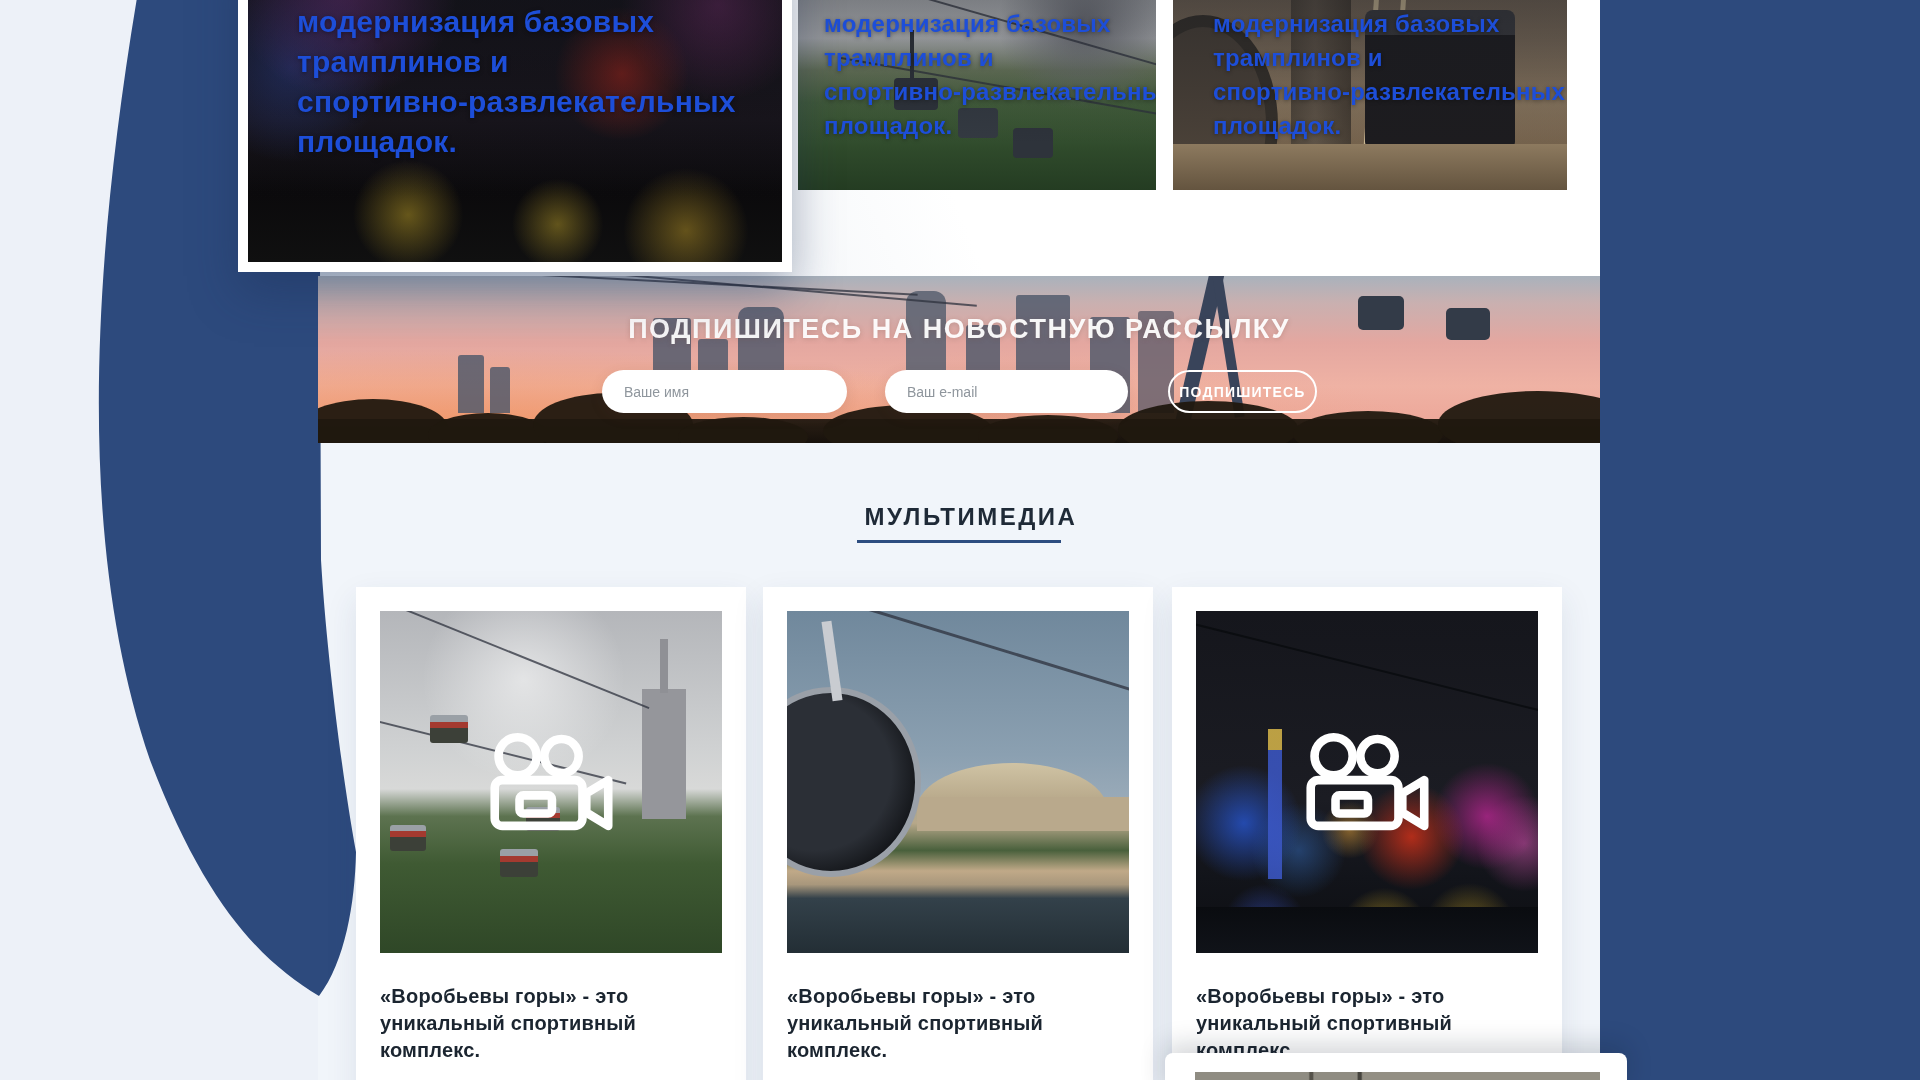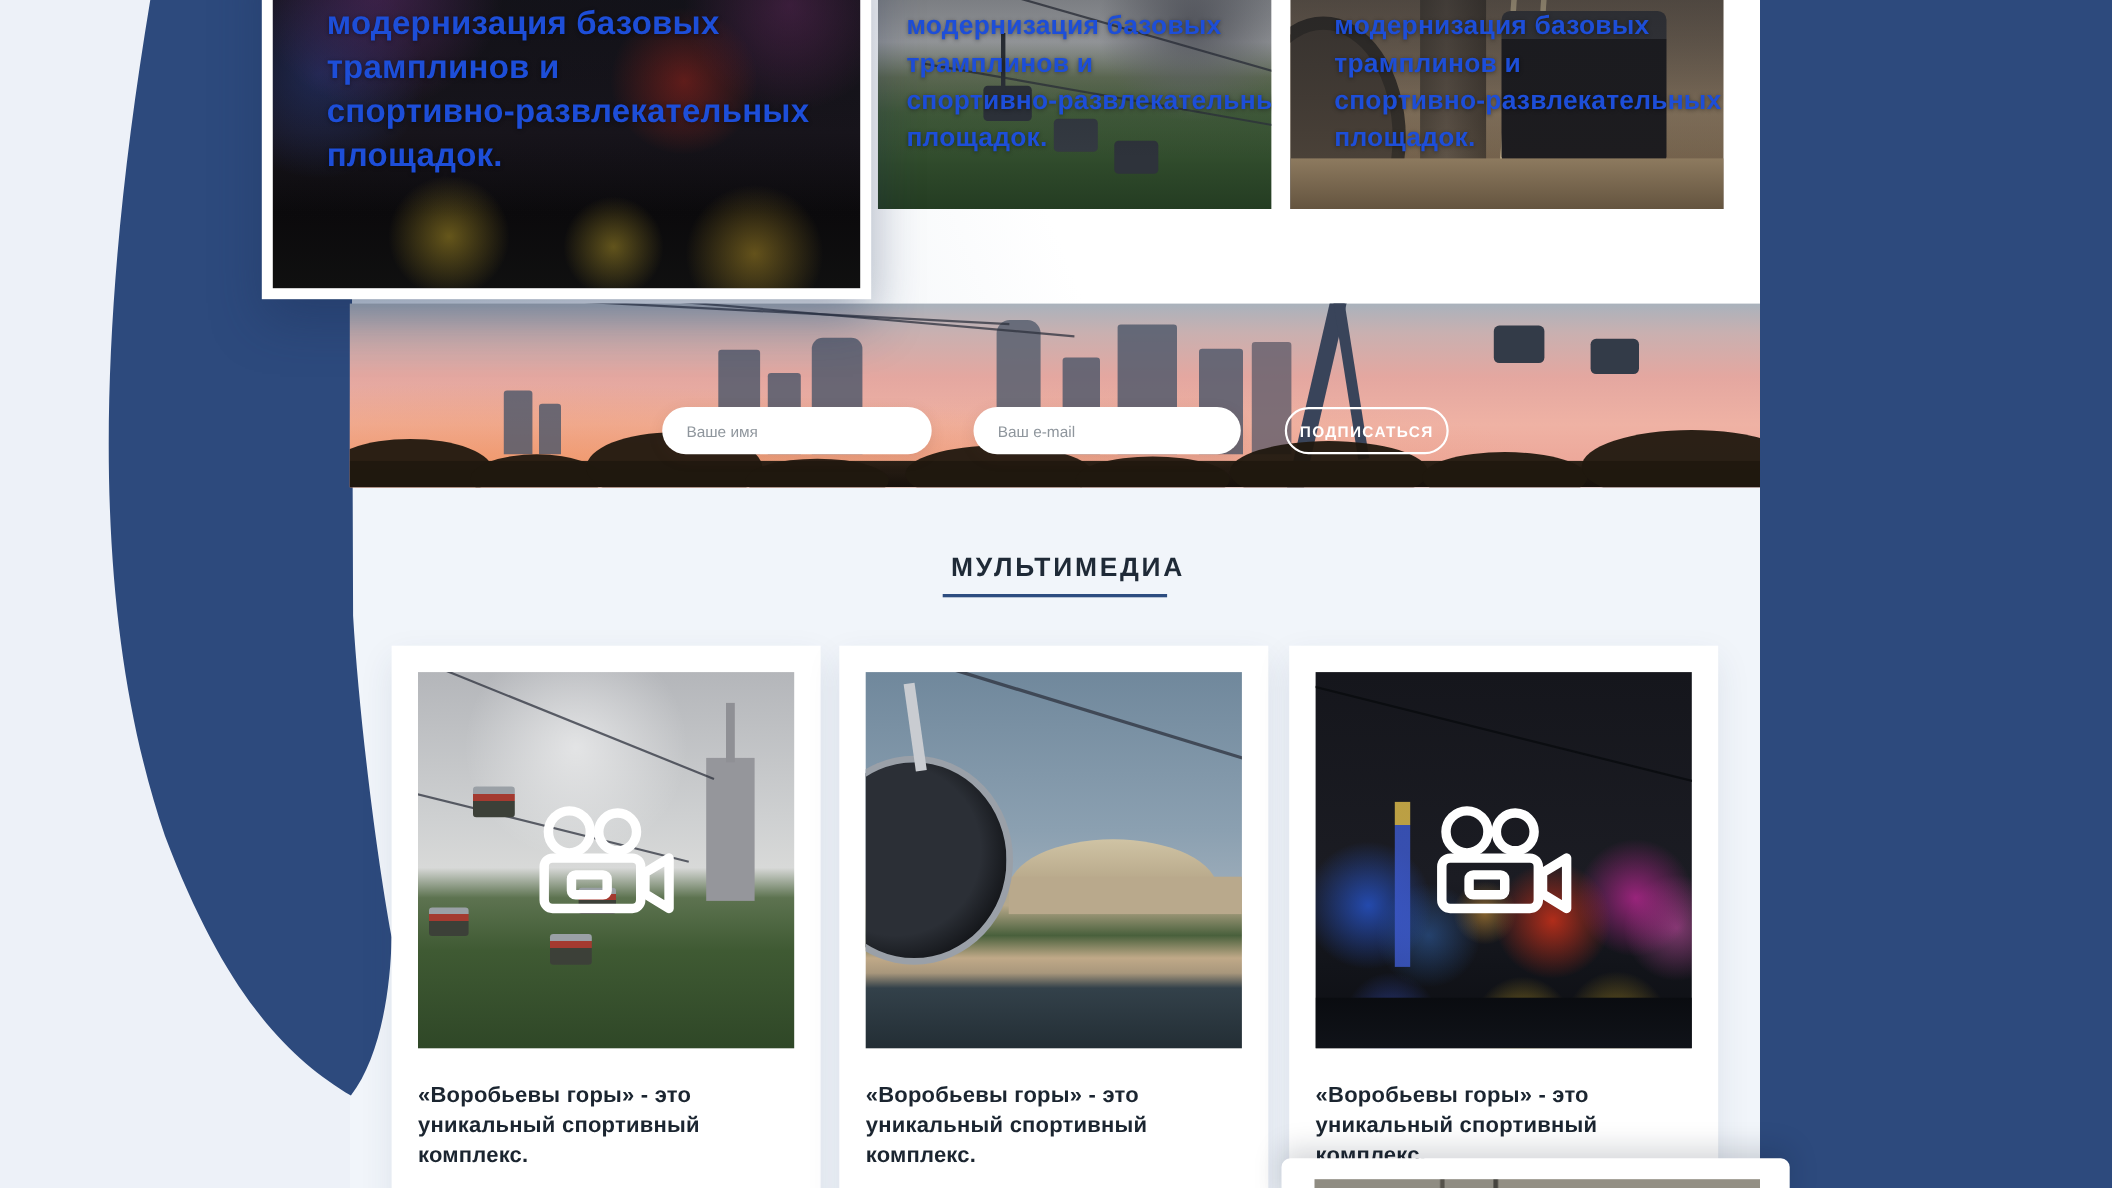--- a/index.html
+++ b/index.html
@@ -189,24 +189,25 @@
     <div class="tree-blob" style="left:-20px; width:150px; height:58px;"></div>
     <div class="tree-blob" style="left:110px; width:120px; height:44px;"></div>
     <div class="tree-blob" style="left:215px; width:160px; height:64px;"></div>
     <div class="tree-blob" style="left:360px; width:130px; height:40px;"></div>
     <div class="tree-blob" style="left:505px; width:170px; height:52px;"></div>
     <div class="tree-blob" style="left:660px; width:140px; height:42px;"></div>
     <div class="tree-blob" style="left:800px; width:180px; height:56px;"></div>
     <div class="tree-blob" style="left:975px; width:150px; height:46px;"></div>
     <div class="tree-blob" style="left:1120px; width:200px; height:66px;"></div>
 
+    <div class="banner-title">ПОДПИШИТЕСЬ НА НОВОСТНУЮ РАССЫЛКУ</div>
     <div class="banner-form">
       <input id="nl-email" class="nl-input" type="text" placeholder="Ваш e-mail" style="">
       <input id="nl-name" class="nl-input" type="text" placeholder="Ваше имя" style="">
-      <button class="nl-btn">ПОДПИСАТЬСЯ</button>
+      <button class="nl-btn">ПОДПИШИТЕСЬ</button>
     </div>
   </div>
 
   <div class="mm-heading">
     <h2>МУЛЬТИМЕДИА</h2>
     <div class="mm-underline"></div>
   </div>
 
   <div id="mmA" class="mm-card">
     <div class="mm-photo">

